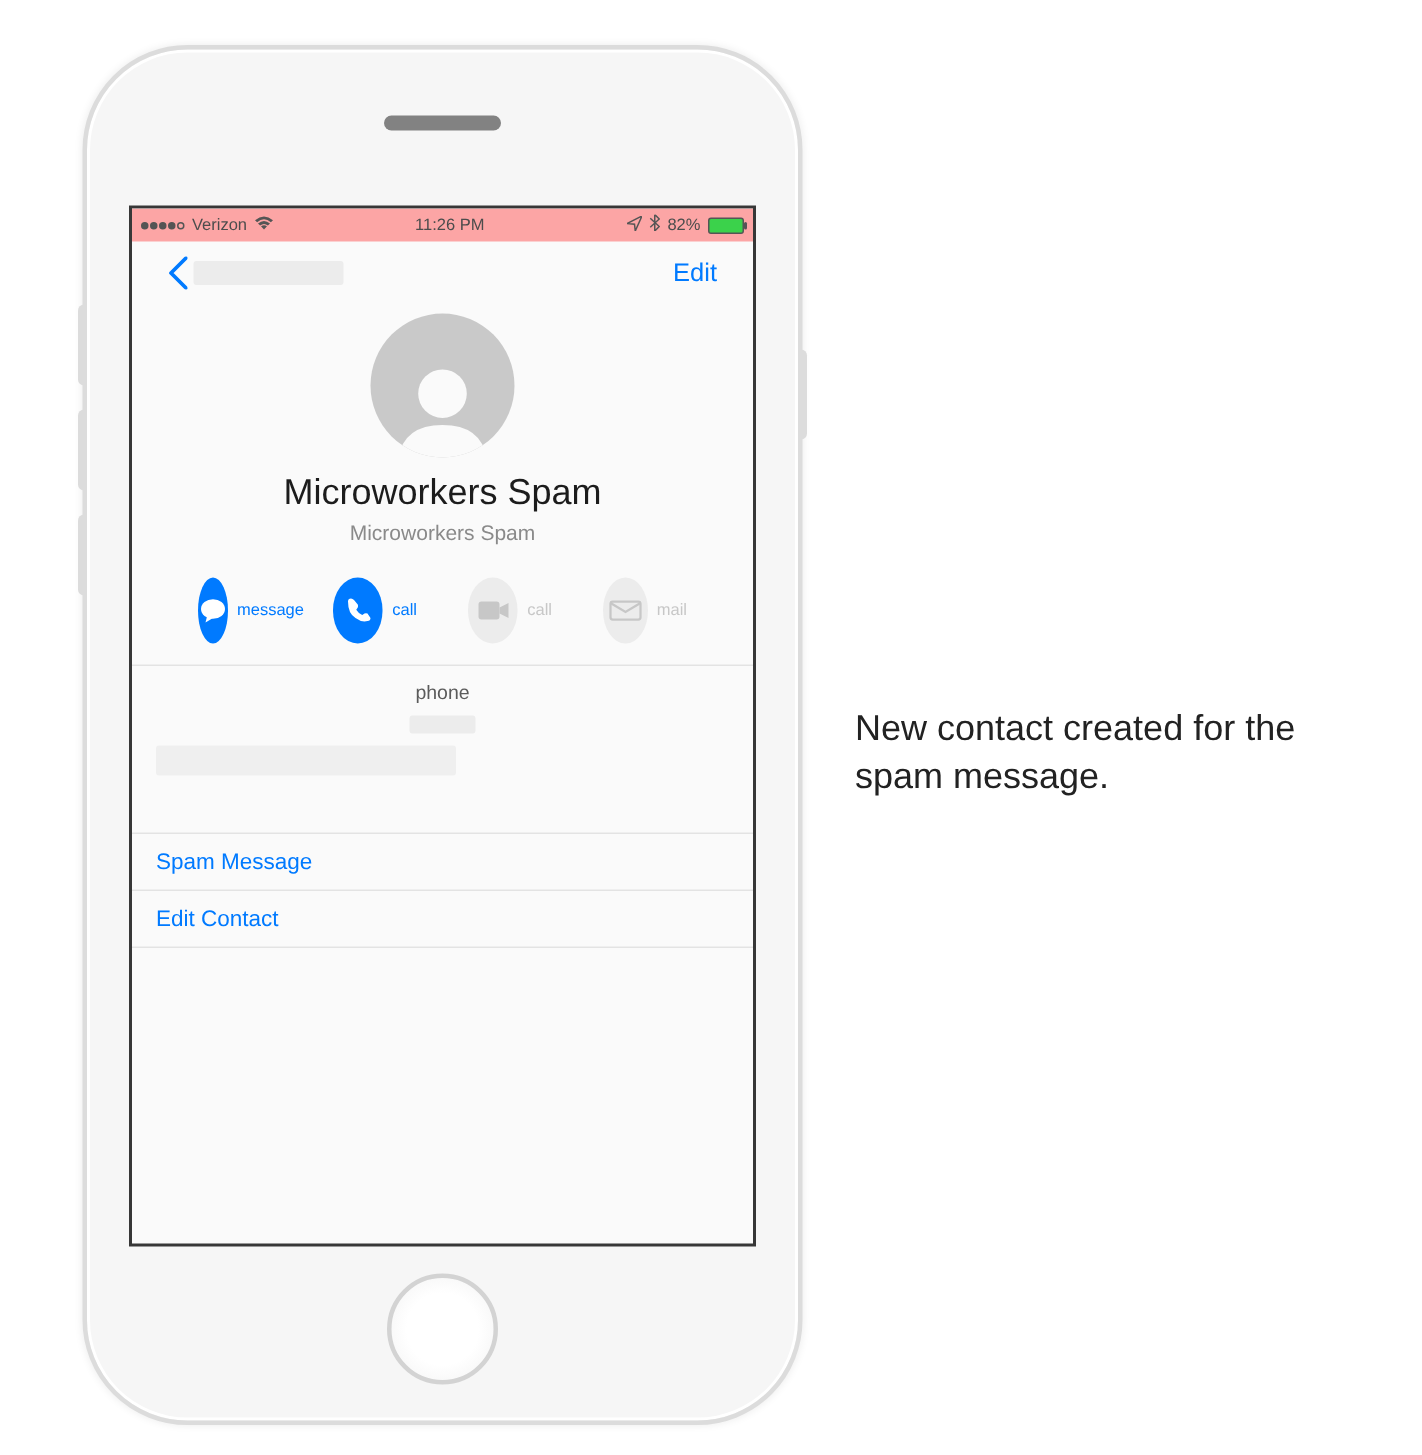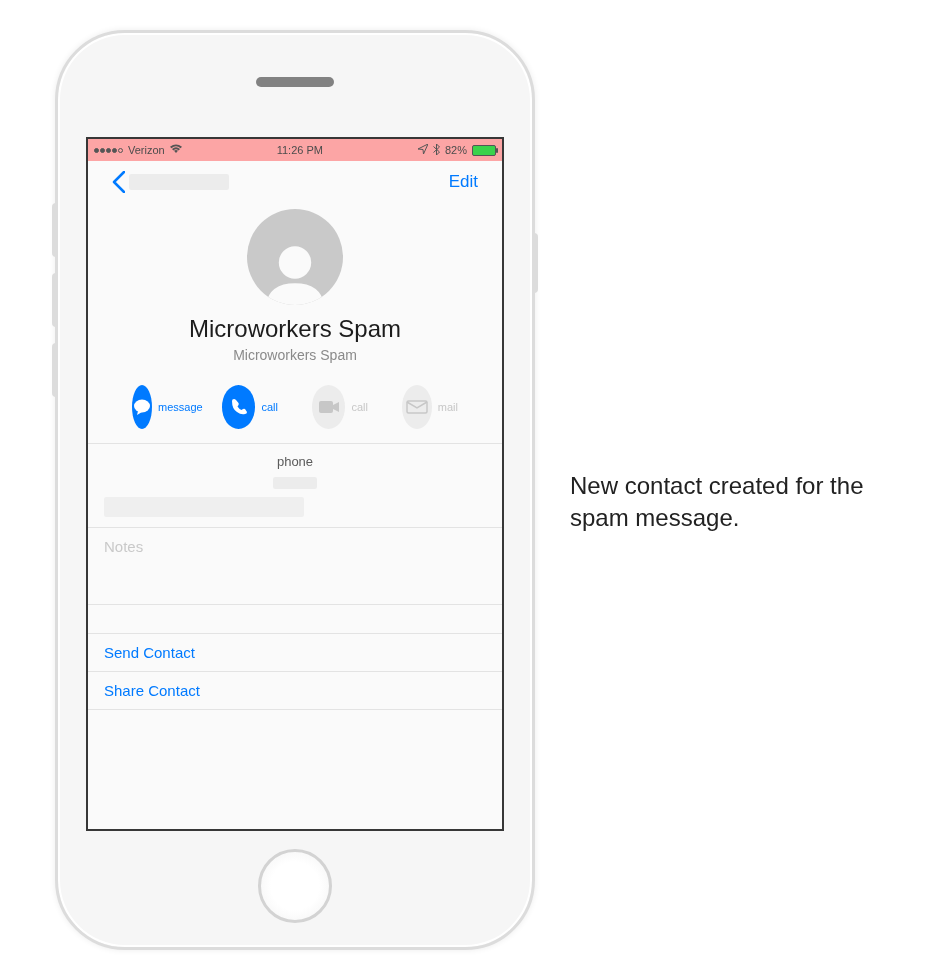--- a/index.html
+++ b/index.html
@@ -266,27 +266,24 @@
     </div>
 
     <div class="cell phone-cell">
       <div class="label">
         <span>phone</span>
         <span class="redact-sm"></span>
       </div>
       <div class="redact-lg"></div>
     </div>
 
-    <div class="cell notes-cell last">
-      <span>Notes</span>
-    </div>
 
     <div class="gap"></div>
 
-    <div class="cell link-cell">Send Contact</div>
-    <div class="cell link-cell last">Share Contact</div>
+    <div class="cell link-cell">Spam Message</div>
+    <div class="cell link-cell last">Edit Contact</div>
 
   </div>
 
   <div class="home-btn"></div>
 </div>
 
 <div class="caption">New contact created for the spam message.</div>
 
 </body></html>

